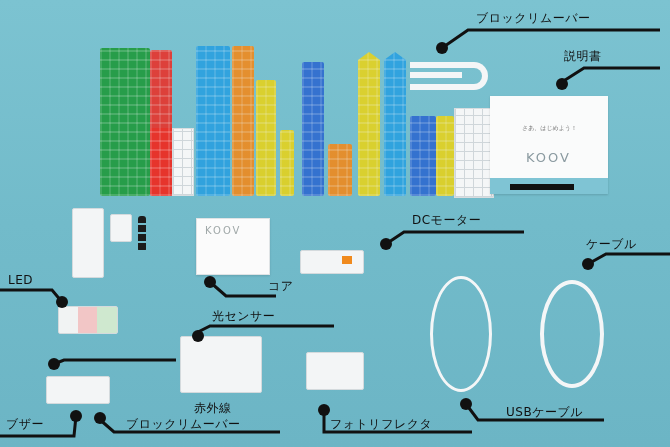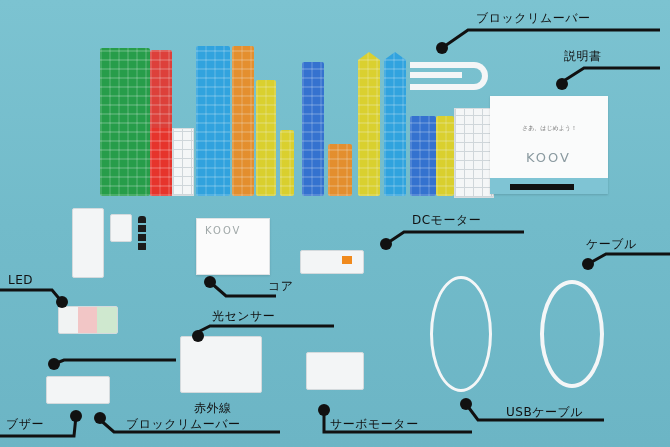--- a/index.html
+++ b/index.html
@@ -115,15 +115,15 @@
   <span class="label" style="left:476px;top:8px;">ブロックリムーバー</span>
   <span class="label" style="left:564px;top:46px;">説明書</span>
   <span class="label" style="left:412px;top:210px;">DCモーター</span>
   <span class="label" style="left:586px;top:234px;">ケーブル</span>
   <span class="label" style="left:244px;top:276px;margin-left:24px;">コア</span>
   <span class="label" style="left:8px;top:270px;text-align:right;">LED</span>
   <span class="label" style="left:212px;top:306px;">光センサー</span>
   <span class="label" style="left:174px;top:398px;margin-left:20px;">赤外線</span>
   <span class="label" style="left:126px;top:414px;">ブロックリムーバー</span>
   <span class="label" style="left:6px;top:414px;">ブザー</span>
-  <span class="label" style="left:330px;top:414px;">サーボモーター</span>
+  <span class="label" style="left:330px;top:414px;">フォトリフレクタ</span>
   <span class="label" style="left:506px;top:402px;">USBケーブル</span>
 </div>
 
 </body></html>

